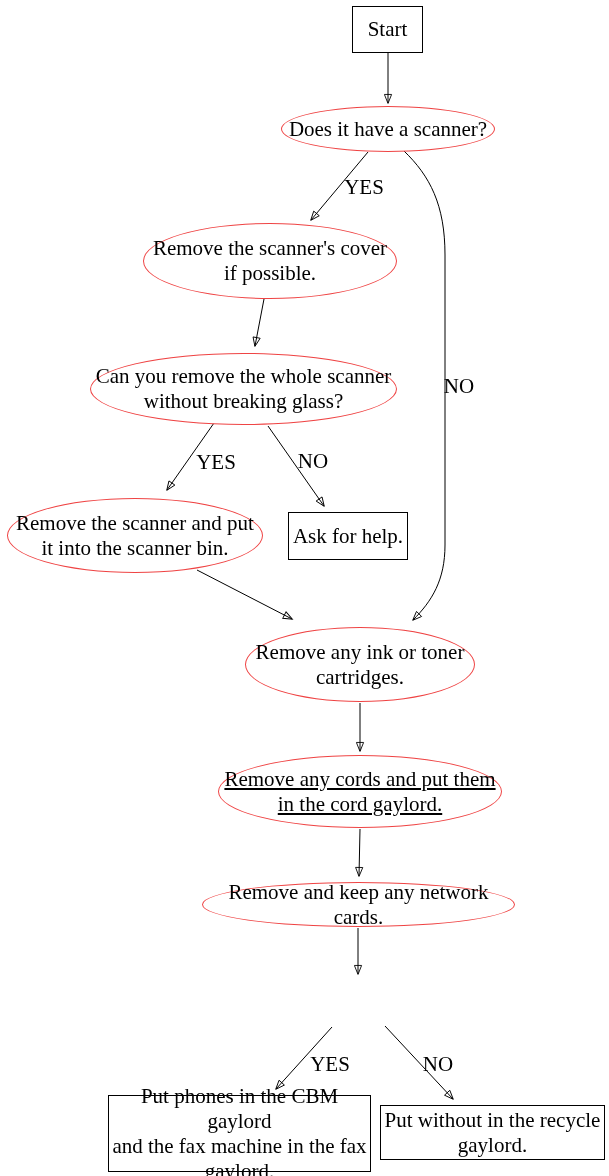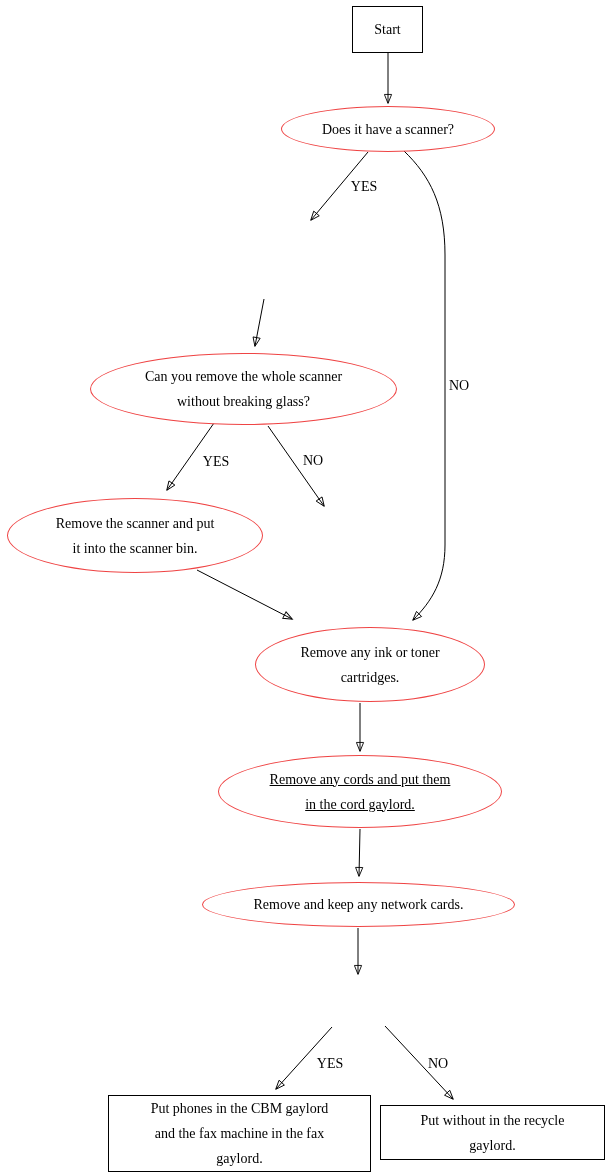--- a/index.html
+++ b/index.html
@@ -2,21 +2,21 @@
 <html><head>
 <meta charset="utf-8">
 <style>
   html, body { margin: 0; padding: 0; background: #ffffff; }
   .canvas {
     position: relative;
     width: 609px;
     height: 1176px;
     background: #ffffff;
     font-family: "Liberation Serif", serif;
-    font-size: 14px;
+    font-size: 21px;
     color: #000000;
     overflow: hidden;
   }
   svg.edges { position: absolute; left: 0; top: 0; }
   svg.edges path { stroke: #000000; stroke-width: 1; fill: none; }
   .node {
     position: absolute;
     display: flex;
     align-items: center;
     justify-content: center;
@@ -57,29 +57,32 @@
     <path d="M360,829 L359,876" marker-end="url(#arrow)"></path>
     <path d="M358,928 L358,974" marker-end="url(#arrow)"></path>
     <path d="M332,1027 L276,1089" marker-end="url(#arrow)"></path>
     <path d="M385,1026 L453,1099" marker-end="url(#arrow)"></path>
   </svg>
 
   <div class="node rect" style="left:352px;top:6px;width:71px;height:47px;">Start</div>
 
   <div class="node ellipse" style="left:281px;top:106px;width:214px;height:46px;">Does it have a scanner?</div>
 
+  <div class="node ellipse" style="left:143px;top:223px;width:254px;height:76px;">Remove the scanner's cover
+if possible.</div>
 
   <div class="node ellipse" style="left:90px;top:353px;width:307px;height:72px;">Can you remove the whole scanner
 without breaking glass?</div>
 
   <div class="node ellipse" style="left:7px;top:498px;width:256px;height:75px;">Remove the scanner and put
 it into the scanner bin.</div>
 
+  <div class="node rect" style="left:288px;top:512px;width:120px;height:48px;">Ask for help.</div>
 
-  <div class="node ellipse" style="left:255px;top:627px;width:230px;height:75px;text-align:center;">Remove any ink or toner
+  <div class="node ellipse" style="left:245px;top:627px;width:230px;height:75px;text-align:center;">Remove any ink or toner
 cartridges.</div>
 
   <div class="node ellipse" style="left:218px;top:755px;width:284px;height:73px;text-decoration:underline;">Remove any cords and put them
 in the cord gaylord.</div>
 
   <div class="node ellipse" style="left:202px;top:882px;width:313px;height:45px;">Remove and keep any network cards.</div>
 
 
   <div class="node rect" style="left:108px;top:1095px;width:263px;height:77px;">Put phones in the CBM gaylord
 and the fax machine in the fax

